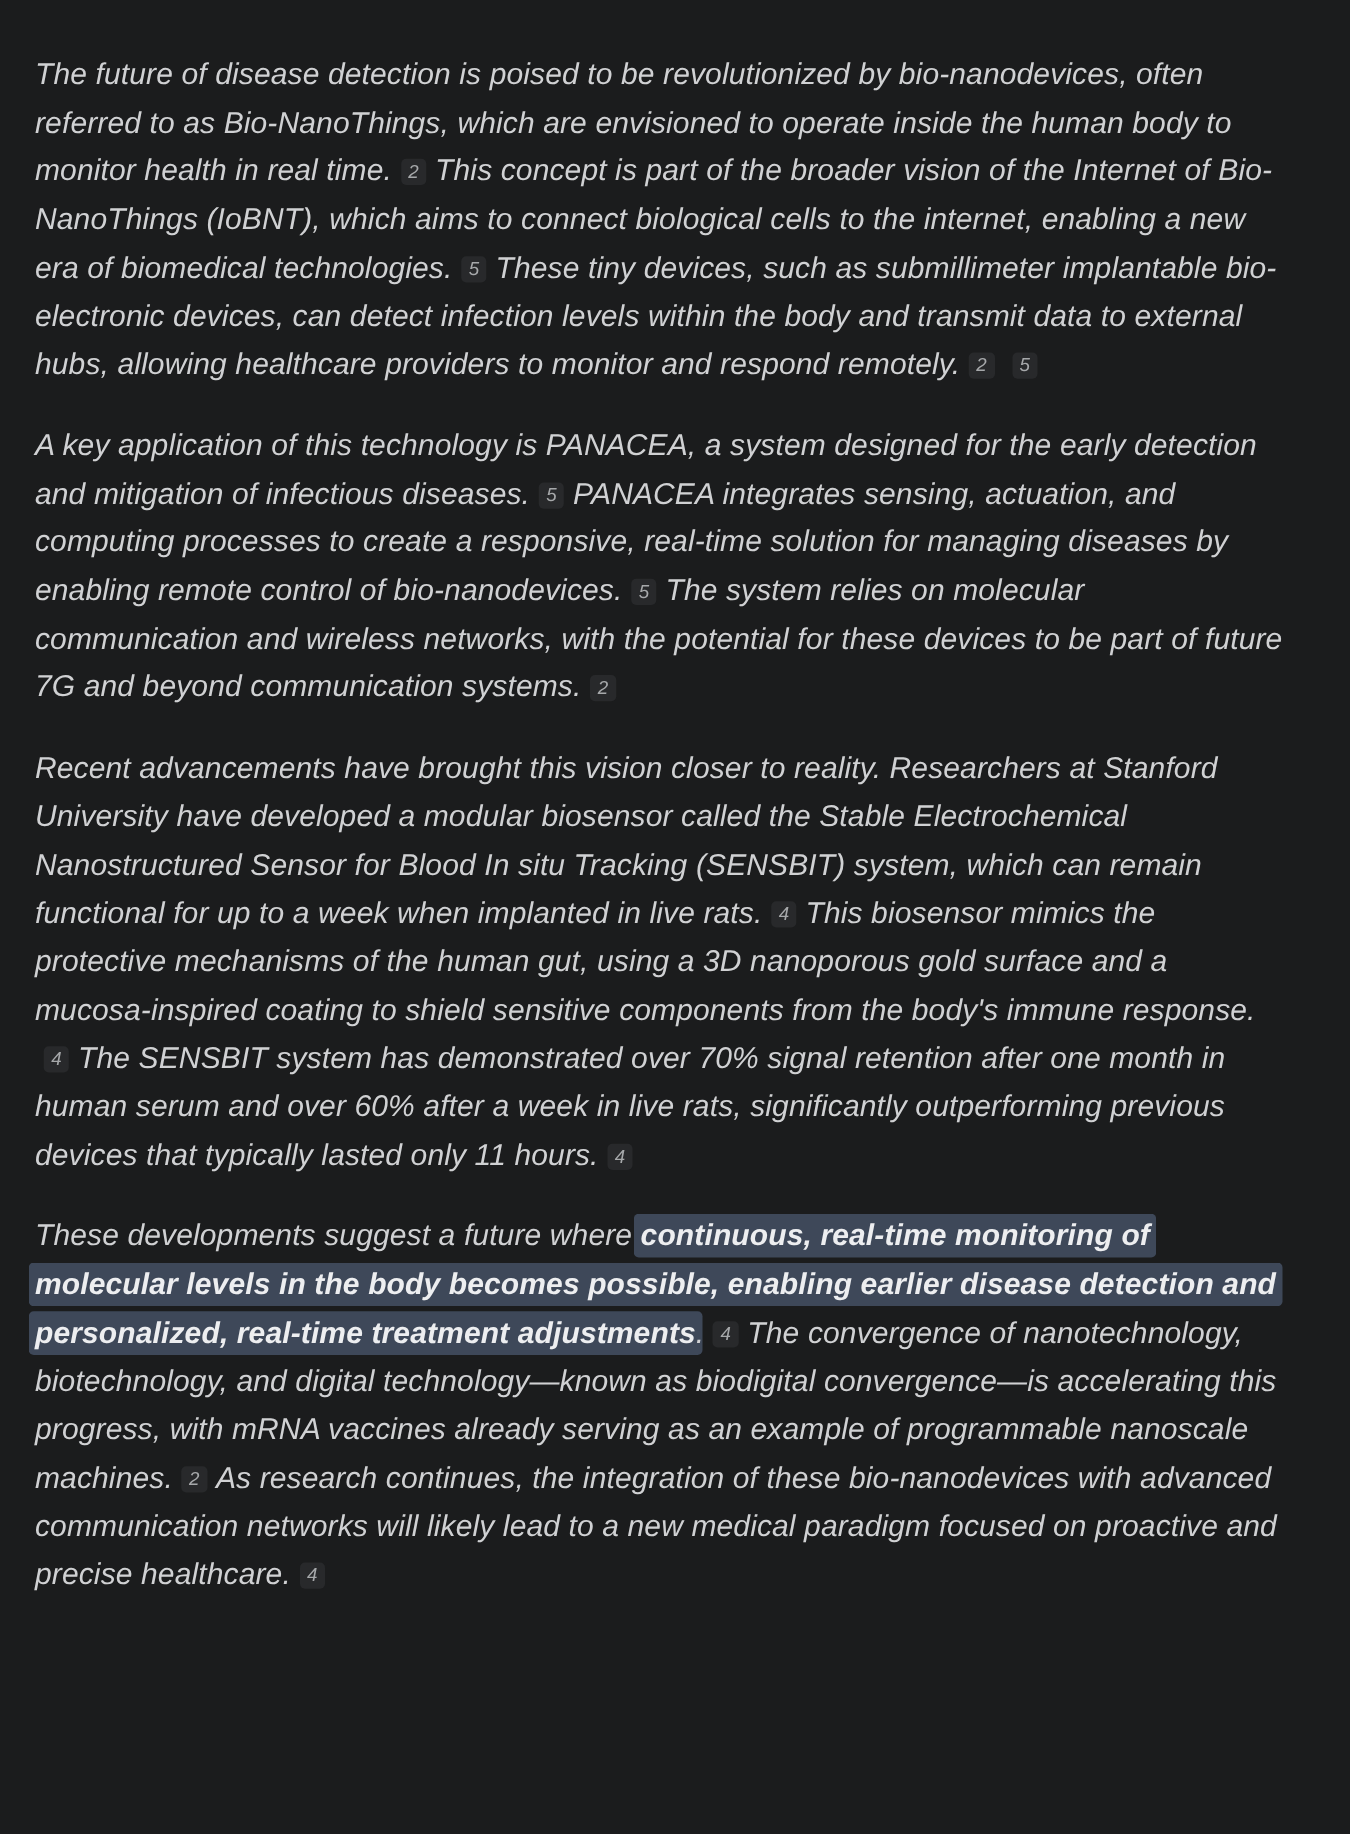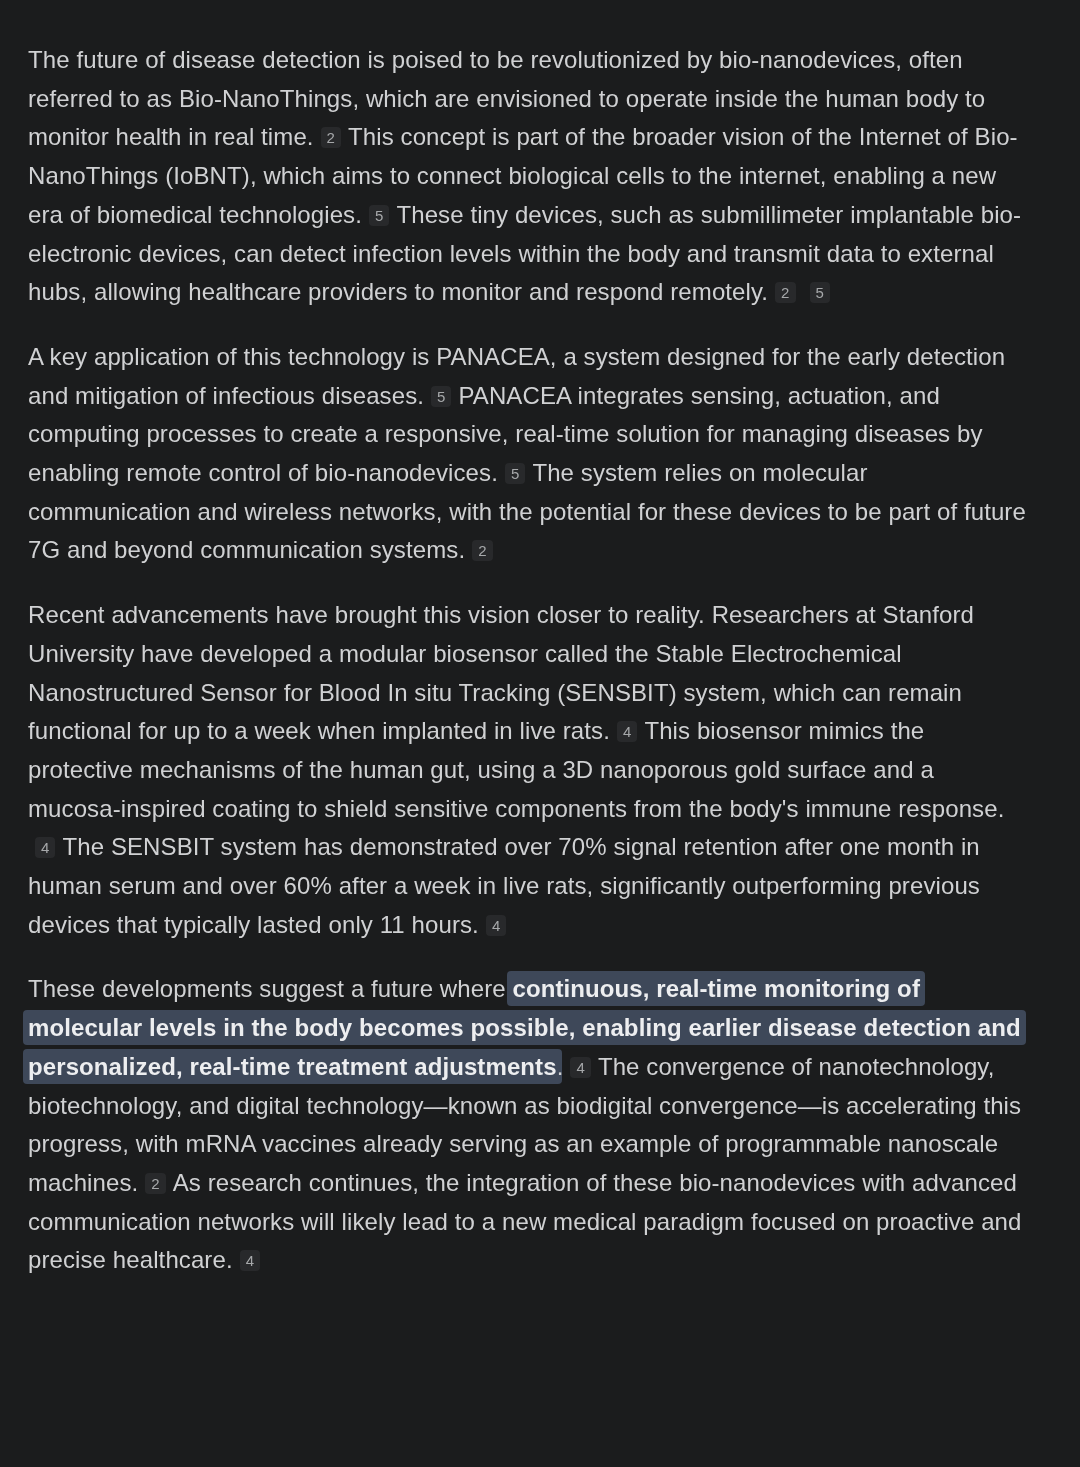--- a/index.html
+++ b/index.html
@@ -17,20 +17,21 @@
   }
   body {
     font-family: "Liberation Sans", "DejaVu Sans", sans-serif;
     color: var(--text);
   }
   .page {
     width: 1080px;
     min-height: 1467px;
     background: var(--bg);
     padding: 41px 48px 40px 28px;
+    font-style: italic;
   }
   .para {
     font-size: 24px;
     line-height: 38.7px;
     letter-spacing: 0.1px;
     margin-bottom: 26px;
     color: var(--text);
   }
   .para:last-child { margin-bottom: 12px; }
   .run { color: var(--text); }

